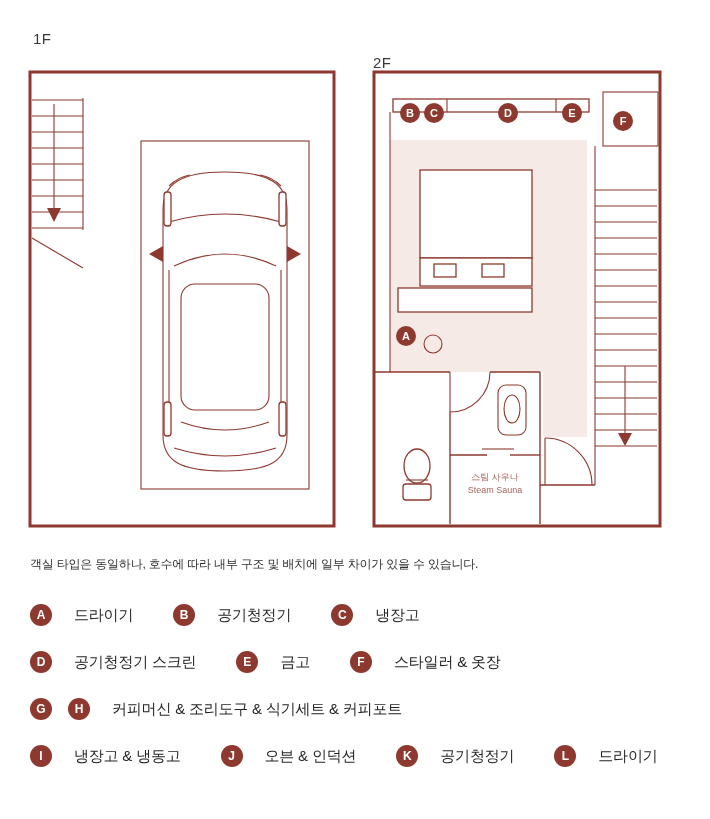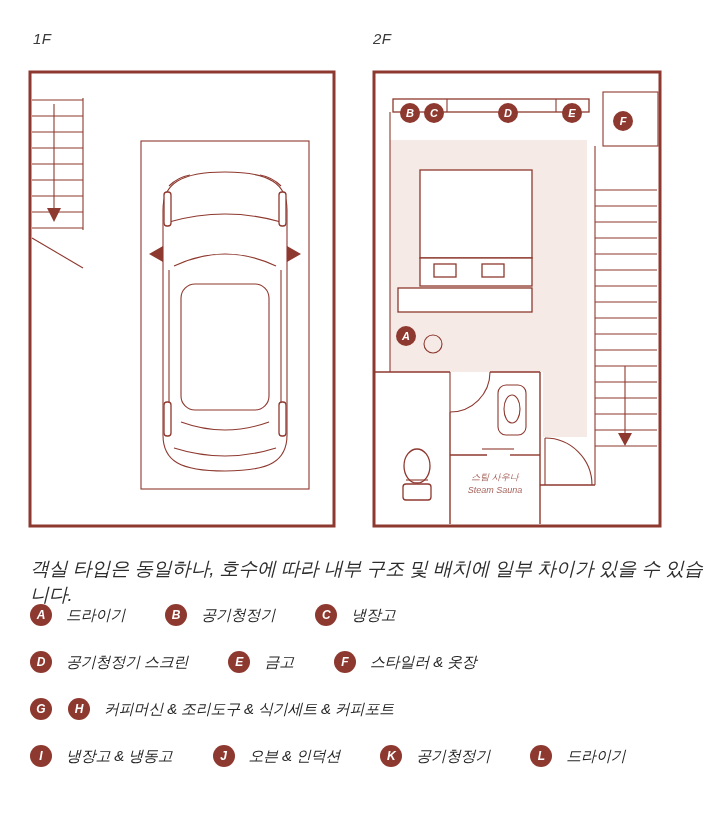--- a/index.html
+++ b/index.html
@@ -1,50 +1,50 @@
 <!DOCTYPE html>
 <html><head>
 <meta charset="utf-8">
 <style>
   * { margin:0; padding:0; box-sizing:border-box; }
   html,body { background:#ffffff; }
   body { font-family:"Liberation Sans", sans-serif; }
-  .canvas { position:relative; width:710px; height:785px; background:#fff; overflow:hidden;font-style:italic; }
+  .canvas { position:relative; width:710px; height:785px; background:#fff; overflow:hidden; }
 
   .floor-label { position:absolute; top:30px; font-size:15px; font-weight:500; color:#3a3a3a; letter-spacing:.3px; }
 
   .plan { position:absolute; display:block; }
 
   .border { fill:none; stroke:#8e392f; stroke-width:3; }
   .w  { fill:none; stroke:#8e392f; stroke-width:1.4; }
   .t  { fill:none; stroke:#8e392f; stroke-width:1.1; }
   .f  { fill:#ffffff; stroke:#8e392f; stroke-width:1.3; }
   .solid { fill:#8e392f; stroke:none; }
   .room { fill:#f6eae7; stroke:none; }
   .badge-circle { fill:#8e392f; stroke:none; }
   .mletter { font-family:"Liberation Sans", sans-serif; font-size:11px; font-weight:bold; fill:#ffffff; text-anchor:middle; }
   .sauna-text { font-family:"Liberation Sans", sans-serif; font-size:9px; fill:#8e392f; opacity:.8; text-anchor:middle; }
 
-  .note { position:absolute; left:30px; top:556px; font-size:19px; color:#2d2d2d; letter-spacing:-.2px; }
+  .note { position:absolute; left:30px; top:556px; font-size:12px; color:#2d2d2d; letter-spacing:-.2px; }
 
   .legend { position:absolute; left:30px; top:604px; display:flex; flex-direction:column; gap:25px; }
   .legend-row { display:flex; align-items:center; column-gap:40px; }
   .legend-row.tight { column-gap:16px; }
   .legend-item { display:flex; align-items:center; column-gap:14px; white-space:nowrap; }
   .badge { width:22px; height:22px; border-radius:50%; background:#8e392f; color:#fff;
            font-size:12px; font-weight:bold; display:flex; align-items:center; justify-content:center; flex:none; }
-  .legend-label { font-size:15px; color:#252525; letter-spacing:-.2px; }
+  .legend-label { font-size:15px; color:#252525; letter-spacing:-.2px;margin-left:8px; }
 </style>
 </head>
 <body>
 
 <div class="canvas">
 
   <div class="floor-label" style="left:33px;">1F</div>
-  <div class="floor-label" style="left:373px;">2F</div>
+  <div class="floor-label" style="left:373px;margin-top:24px;">2F</div>
 
   <svg class="plan" style="left:28px; top:70px;" width="308" height="458" viewBox="0 0 308 458">
     <rect class="border" x="2" y="2" width="304" height="454"></rect>
 
     <g class="t">
       <line x1="4" y1="30" x2="55" y2="30"></line>
       <line x1="4" y1="46" x2="55" y2="46"></line>
       <line x1="4" y1="62" x2="55" y2="62"></line>
       <line x1="4" y1="78" x2="55" y2="78"></line>
       <line x1="4" y1="94" x2="55" y2="94"></line>

